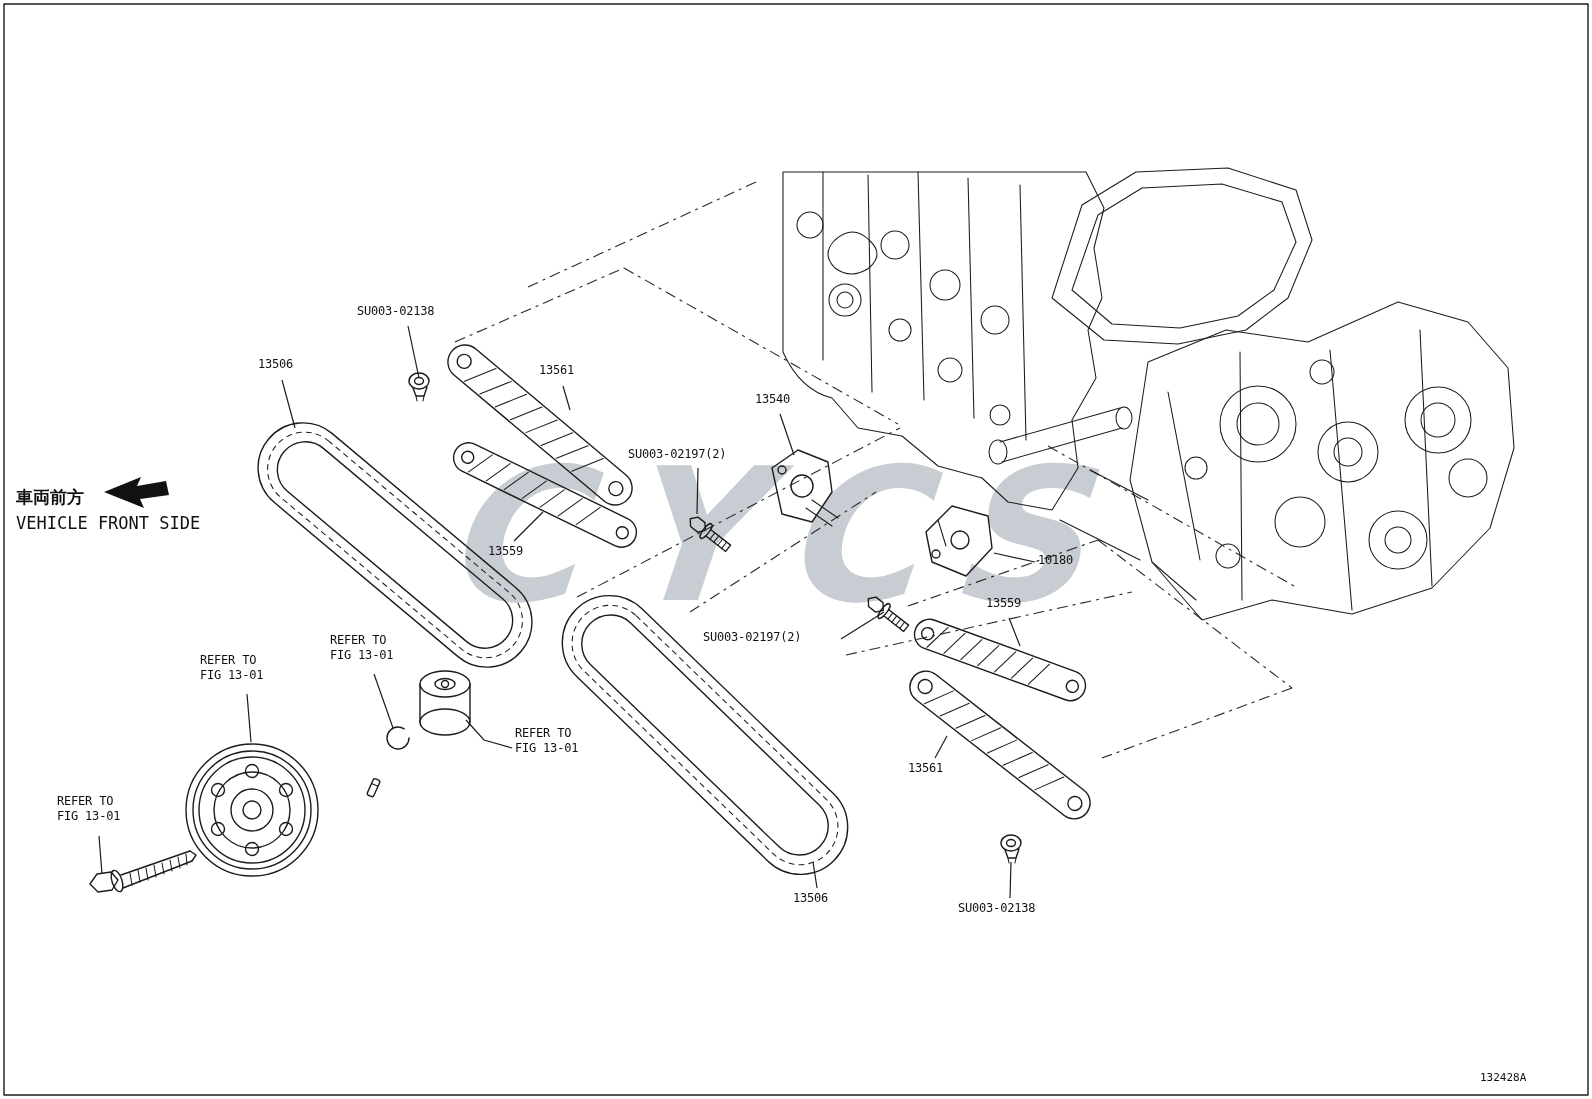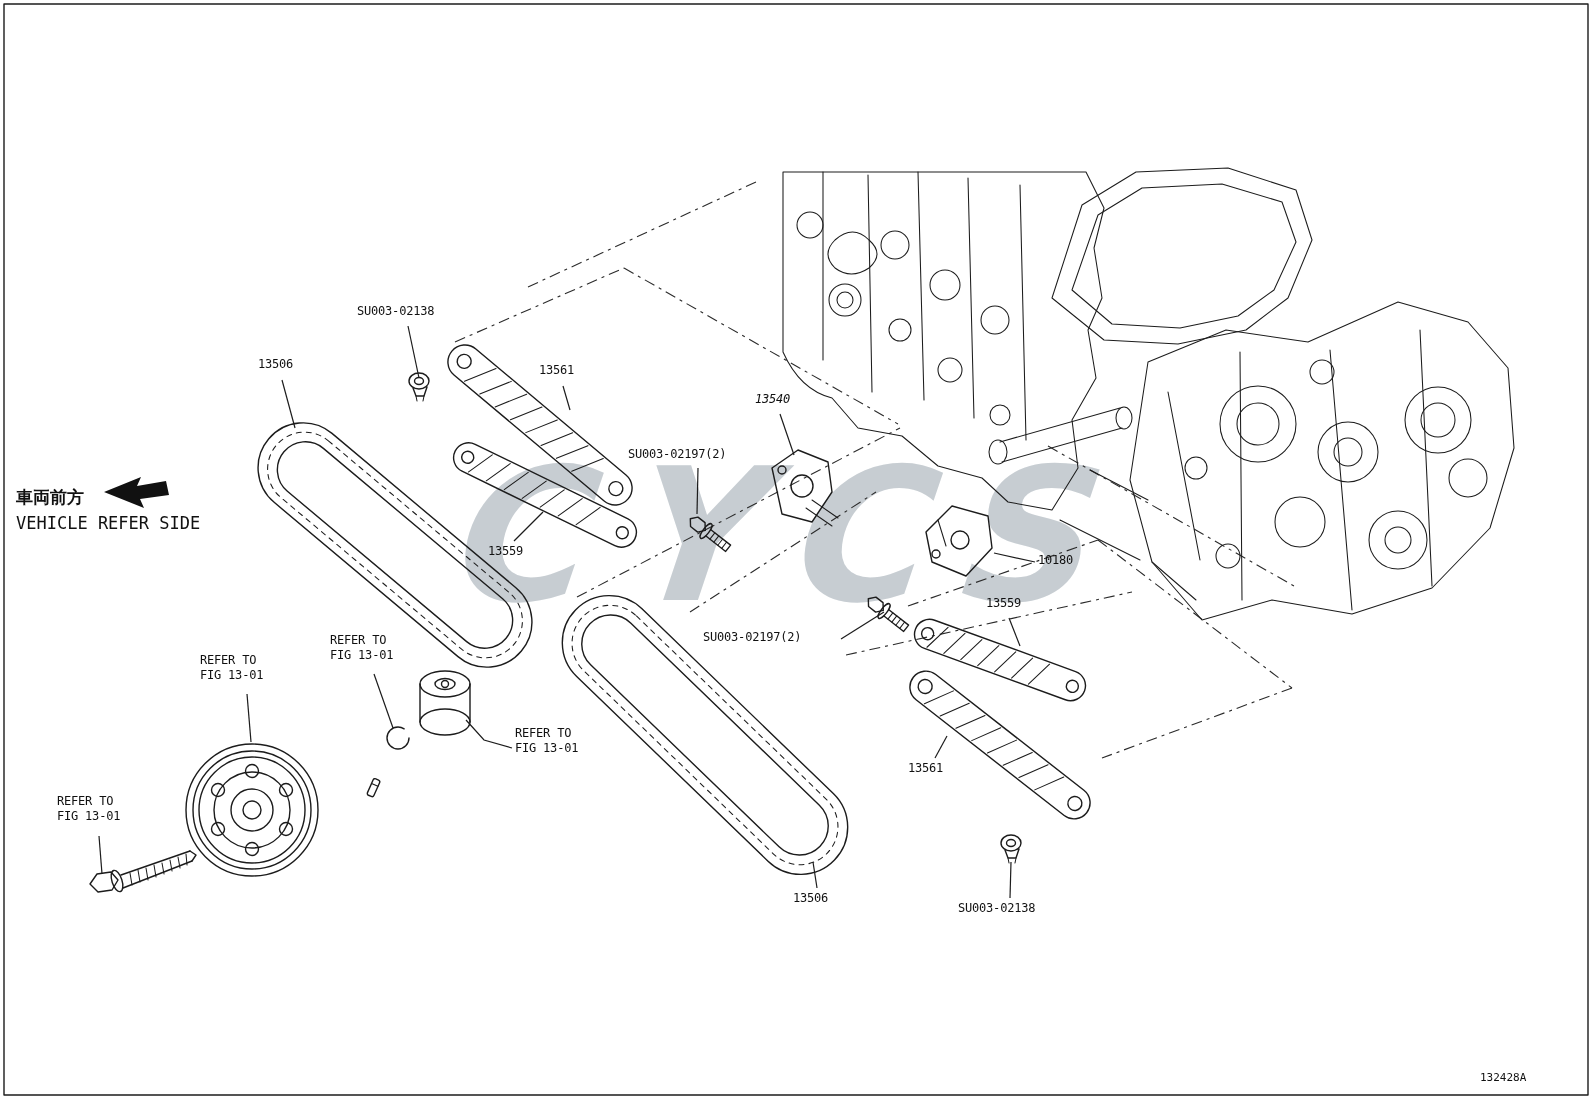--- a/index.html
+++ b/index.html
@@ -243,36 +243,36 @@
     </g>
 
     <g>
       <path class="solid" d="M104,492 L141,477 L137,486 L166,481 L169,495 L140,499 L144,508 Z"></path>
     </g>
   </svg>
 
   <div class="part-label" style="left:357px; top:304px;">SU003-02138</div>
   <div class="part-label" style="left:258px; top:357px;">13506</div>
   <div class="part-label" style="left:539px; top:363px;">13561</div>
-  <div class="part-label" style="left:755px; top:392px;font-style:italic;">13540</div>
+  <div class="part-label" style="left:755px; top:392px;">13540</div>
   <div class="part-label" style="left:628px; top:447px;">SU003-02197(2)</div>
   <div class="part-label" style="left:488px; top:544px;">13559</div>
   <div class="part-label" style="left:1038px; top:553px;">10180</div>
   <div class="part-label" style="left:986px; top:596px;">13559</div>
   <div class="part-label" style="left:703px; top:630px;">SU003-02197(2)</div>
   <div class="part-label" style="left:330px; top:633px;">REFER TO
 FIG 13-01</div>
   <div class="part-label" style="left:200px; top:653px;">REFER TO
 FIG 13-01</div>
   <div class="part-label" style="left:515px; top:726px;">REFER TO
 FIG 13-01</div>
   <div class="part-label" style="left:57px;  top:794px;">REFER TO
 FIG 13-01</div>
   <div class="part-label" style="left:908px; top:761px;">13561</div>
   <div class="part-label" style="left:793px; top:891px;">13506</div>
   <div class="part-label" style="left:958px; top:901px;">SU003-02138</div>
 
   <div class="front-jp">車両前方</div>
-  <div class="front-en">VEHICLE REFER SIDE</div>
+  <div class="front-en">VEHICLE FRONT SIDE</div>
 
   <div class="drawing-number">132428A</div>
 
 </div>
 
 </body></html>

